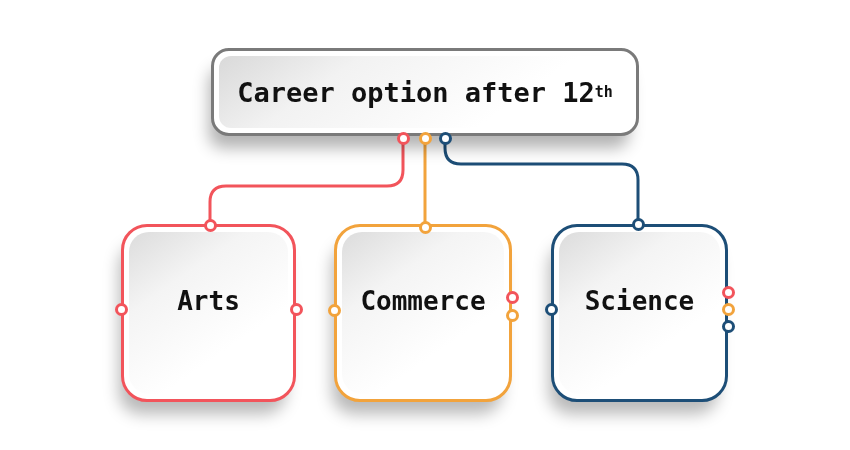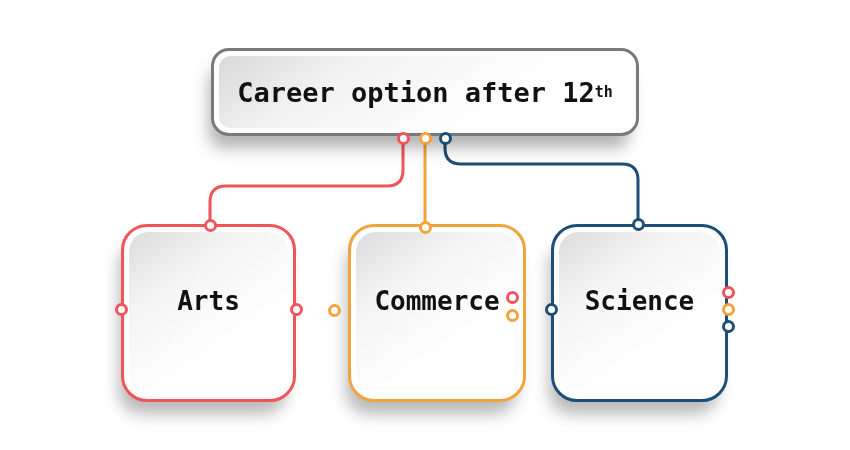--- a/index.html
+++ b/index.html
@@ -68,21 +68,21 @@
         <span class="title-sup">th</span>
     </div>
   </div>
 
   <div class="node" style="left: 121px; width: 175px; border-color: rgb(242, 84, 91);">
     <div class="node-inner">
       <span class="node-label">Arts</span>
     </div>
   </div>
 
-  <div class="node" style="left: 348px; width: 178px; border-color: rgb(242, 163, 60);">
+  <div class="node" style="left: 334px; width: 178px; border-color: rgb(242, 163, 60);">
     <div class="node-inner">
       <span class="node-label">Commerce</span>
     </div>
   </div>
 
   <div class="node" style="left: 551px; width: 177px; border-color: rgb(29, 78, 119); padding-left: 7px;">
     <div class="node-inner">
       <span class="node-label">Science</span>
     </div>
   </div>

